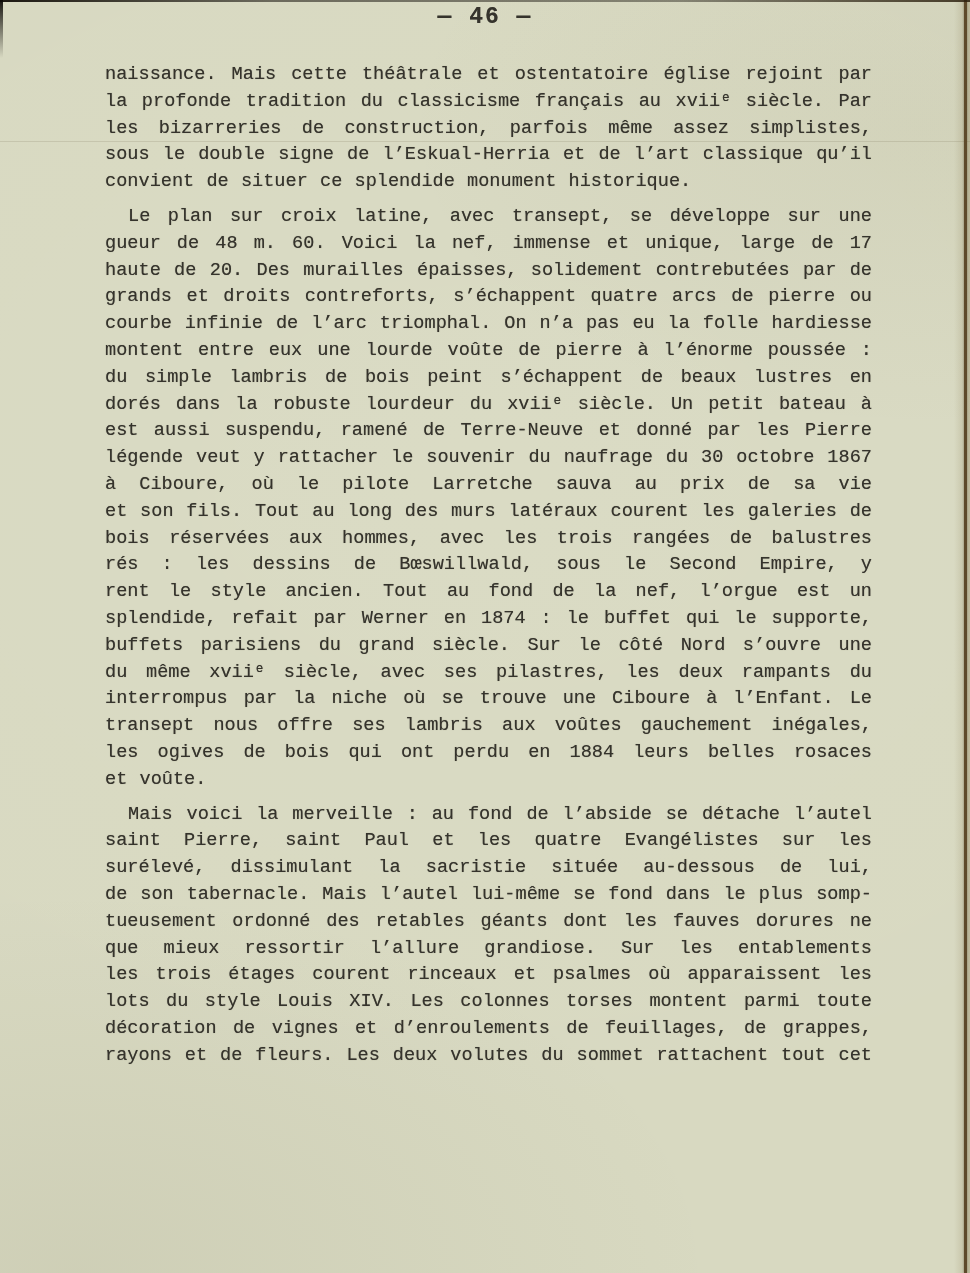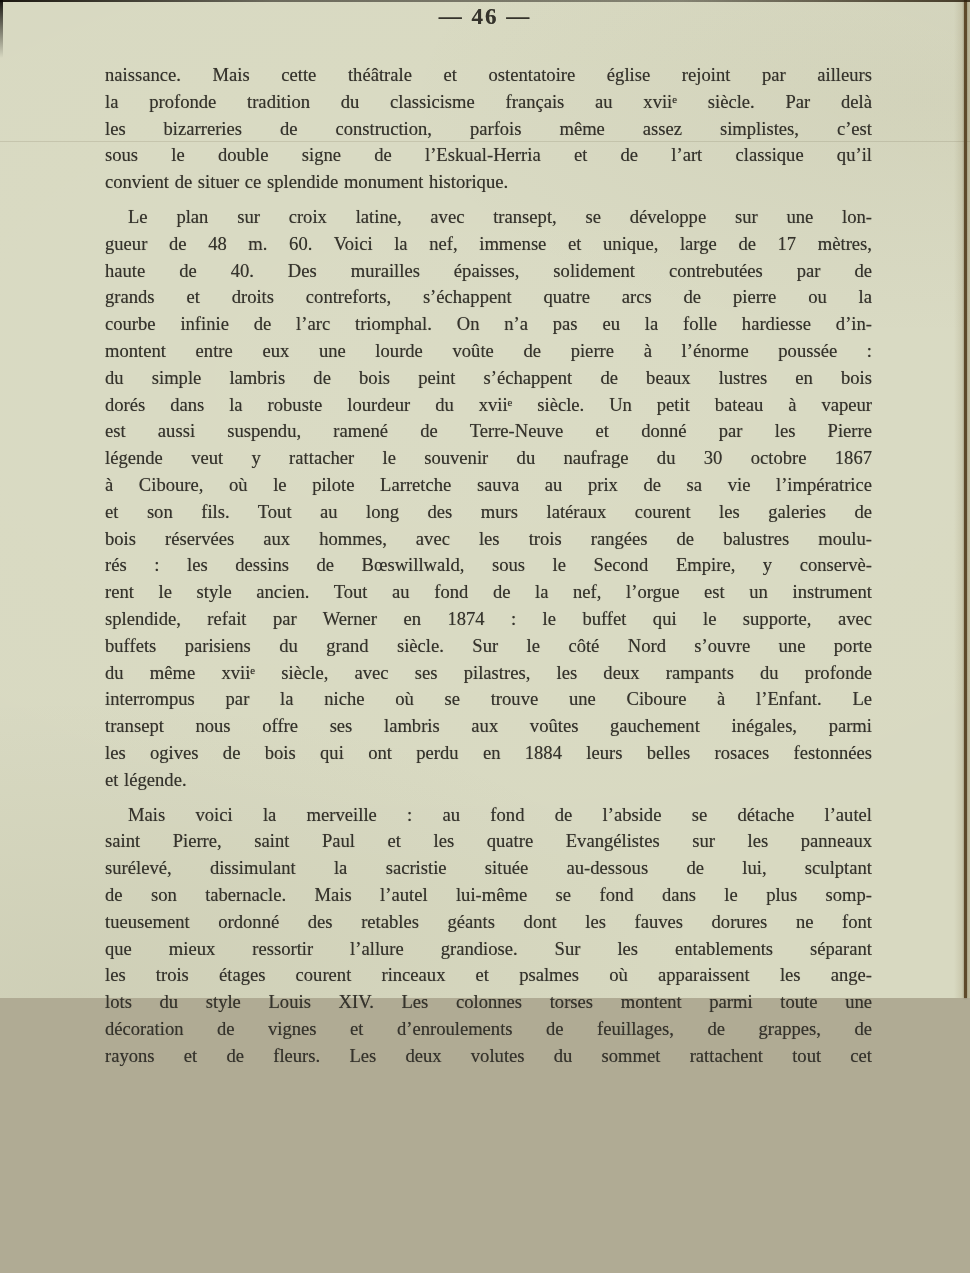--- a/index.html
+++ b/index.html
@@ -6,27 +6,27 @@
     margin: 0;
     padding: 0;
     width: 970px;
     height: 1273px;
     overflow: hidden;
     background: #b0ab94;
   }
   .page {
     position: relative;
     width: 970px;
-    height: 998px;
+    height: 1273px;
     background:
       radial-gradient(160% 90% at 50% 38%, rgba(255,255,255,0.055), rgba(0,0,0,0) 62%),
       radial-gradient(120% 55% at 8% 100%, rgba(80,75,45,0.07), rgba(0,0,0,0) 55%),
       radial-gradient(90% 40% at 95% 10%, rgba(90,82,50,0.05), rgba(0,0,0,0) 60%);
     background-color: var(--paper, #d8d9c1);
-    font-family: Liberation Serif, serif;
+    font-family: Liberation Mono, monospace;
   }
   .header {
     position: absolute;
     top: 4px;
     left: 0;
     width: 100%;
     text-align: center;
     font-size: 23px;
     font-weight: 600;
     letter-spacing: 2px;
@@ -107,40 +107,40 @@
       <div class="para">
         <div class="line">naissance. Mais cette théâtrale et ostentatoire église rejoint par ailleurs</div>
         <div class="line">la profonde tradition du classicisme français au xviiᵉ siècle. Par delà</div>
         <div class="line">les bizarreries de construction, parfois même assez simplistes, c’est</div>
         <div class="line">sous le double signe de l’Eskual-Herria et de l’art classique qu’il</div>
         <div class="line para-end">convient de situer ce splendide monument historique.</div>
       </div>
       <div class="para">
         <div class="line indent">Le plan sur croix latine, avec transept, se développe sur une lon-</div>
         <div class="line">gueur de 48 m. 60. Voici la nef, immense et unique, large de 17 mètres,</div>
-        <div class="line">haute de 40. Des murailles épaisses, solidement contrebutées par de</div>
+        <div class="line">haute de 20. Des murailles épaisses, solidement contrebutées par de</div>
         <div class="line">grands et droits contreforts, s’échappent quatre arcs de pierre ou la</div>
         <div class="line">courbe infinie de l’arc triomphal. On n’a pas eu la folle hardiesse d’in-</div>
         <div class="line">montent entre eux une lourde voûte de pierre à l’énorme poussée :</div>
         <div class="line">du simple lambris de bois peint s’échappent de beaux lustres en bois</div>
         <div class="line">dorés dans la robuste lourdeur du xviiᵉ siècle. Un petit bateau à vapeur</div>
         <div class="line">est aussi suspendu, ramené de Terre-Neuve et donné par les Pierre</div>
         <div class="line">légende veut y rattacher le souvenir du naufrage du 30 octobre 1867</div>
         <div class="line">à Ciboure, où le pilote Larretche sauva au prix de sa vie l’impératrice</div>
         <div class="line">et son fils. Tout au long des murs latéraux courent les galeries de</div>
         <div class="line">bois réservées aux hommes, avec les trois rangées de balustres moulu-</div>
         <div class="line">rés : les dessins de Bœswillwald, sous le Second Empire, y conservè-</div>
         <div class="line">rent le style ancien. Tout au fond de la nef, l’orgue est un instrument</div>
         <div class="line">splendide, refait par Werner en 1874 : le buffet qui le supporte, avec</div>
         <div class="line">buffets parisiens du grand siècle. Sur le côté Nord s’ouvre une porte</div>
         <div class="line">du même xviiᵉ siècle, avec ses pilastres, les deux rampants du profonde</div>
         <div class="line">interrompus par la niche où se trouve une Ciboure à l’Enfant. Le</div>
         <div class="line">transept nous offre ses lambris aux voûtes gauchement inégales, parmi</div>
         <div class="line">les ogives de bois qui ont perdu en 1884 leurs belles rosaces festonnées</div>
-        <div class="line para-end">et légende.</div>
+        <div class="line para-end">et voûte.</div>
       </div>
       <div class="para">
         <div class="line indent">Mais voici la merveille : au fond de l’abside se détache l’autel</div>
         <div class="line">saint Pierre, saint Paul et les quatre Evangélistes sur les panneaux</div>
         <div class="line">surélevé, dissimulant la sacristie située au-dessous de lui, sculptant</div>
         <div class="line">de son tabernacle. Mais l’autel lui-même se fond dans le plus somp-</div>
         <div class="line">tueusement ordonné des retables géants dont les fauves dorures ne font</div>
         <div class="line">que mieux ressortir l’allure grandiose. Sur les entablements séparant</div>
         <div class="line">les trois étages courent rinceaux et psalmes où apparaissent les ange-</div>
         <div class="line">lots du style Louis XIV. Les colonnes torses montent parmi toute une</div>

